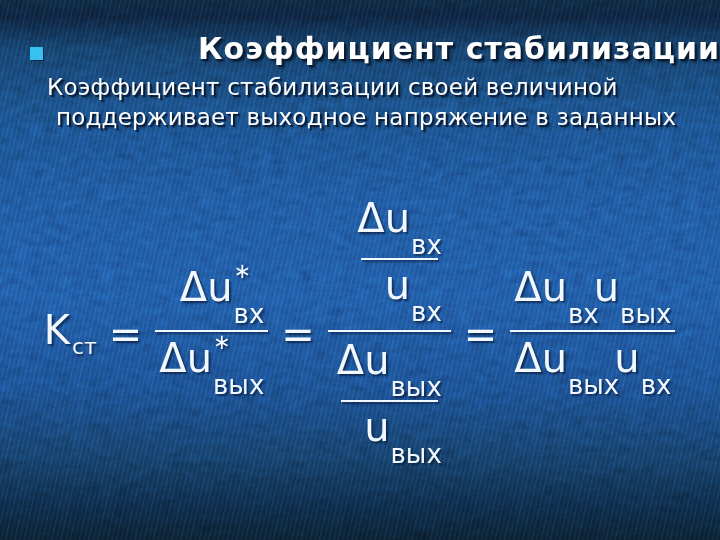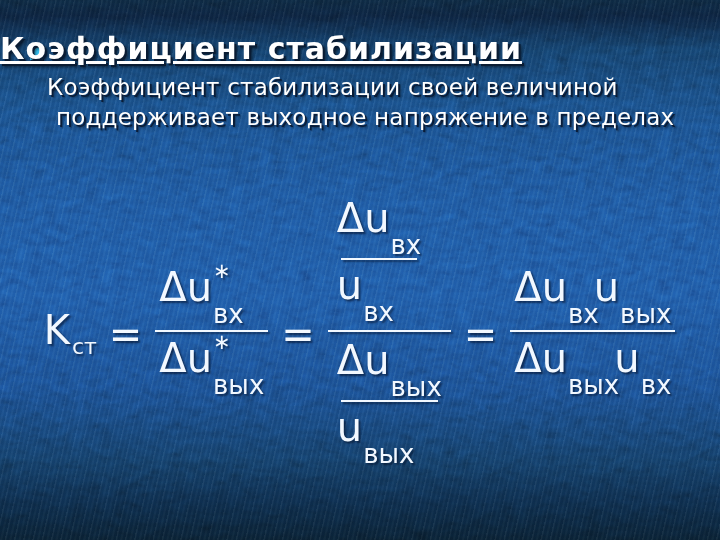--- a/index.html
+++ b/index.html
@@ -20,25 +20,24 @@
     opacity:.8;
   }
   .noise{position:absolute; inset:0; mix-blend-mode:overlay; opacity:.45; pointer-events:none;}
 
   
   .bullet{
     position:absolute; left:30px; top:47px; width:13px; height:13px;
     background:#35c2f2; box-shadow:1px 1px 0 rgba(5,15,35,.6);
   }
   .title{
-    position:absolute; top:31px; left:0; width:720px; text-align:left;
+    position:absolute; top:31px; left:0; width:720px; text-align:right;
     color:#fff; font-size:30px; font-weight:bold; letter-spacing:1px;
     text-shadow:2px 2px 0 #0a1c33, 3px 3px 3px rgba(0,0,0,.55);
     white-space:nowrap;
-    text-decoration:underline;
   }
 
   
   .body-text{
     position:absolute; left:56px; top:72px; width:648px;
     color:#fff; font-size:23px; line-height:30px; letter-spacing:.2px;
     text-shadow:2px 2px 0 rgba(8,22,46,.85), 3px 3px 2px rgba(0,0,0,.35);
   }
   .body-line{white-space:nowrap;}
   .body-line:first-child{margin-left:-9px;}
@@ -47,21 +46,21 @@
   .formula{
     position:absolute; top:222px; left:0; width:720px; height:216px;
     display:flex; align-items:center; justify-content:center; gap:12px;
     color:#f2f8ff;
     text-shadow:2px 2px 2px rgba(2,10,30,.55);
   }
   .kst{font-size:40px; line-height:52px; transform:translateY(8px); white-space:nowrap;}
   .ksub{font-size:22px; vertical-align:-10px; margin-left:2px;}
   .eq{font-size:40px; transform:translateY(4px);}
 
-  .frac{display:inline-flex; flex-direction:column; align-items:flex-start;}
+  .frac{display:inline-flex; flex-direction:column; align-items:flex-end;}
   .fnum,.fden{display:inline-flex; align-items:flex-start; padding:0 5px;}
   .bar{
     align-self:stretch; height:2px; background:#f2f8ff;
     margin:5px 1px 3px; box-shadow:2px 2px 2px rgba(2,10,30,.5);
   }
   .frac.small .bar{margin:2px 9px 2px;}
   .frac.small{padding:2px 0;}
 
   .tok{display:inline-flex; align-items:flex-start; white-space:nowrap;}
   .tok.tight{margin-left:-5px;}
@@ -82,21 +81,21 @@
     </filter>
     <rect width="720" height="540" filter="url(#tx)"></rect>
   </svg>
 
   <div class="bullet" style="background: rgb(53, 194, 242);"></div>
 
   <div class="title">Коэффициент стабилизации</div>
 
   <div class="body-text">
     <div class="body-line">Коэффициент стабилизации своей величиной</div>
-    <div class="body-line">поддерживает выходное напряжение в пределах</div>
+    <div class="body-line">поддерживает выходное напряжение в заданных</div>
   </div>
 
   <div class="formula">
 
     <span class="kst"><span>K</span><span class="ksub">ст</span></span>
 
     <span class="eq">=</span>
 
     <span class="frac">
       <span class="fnum">

